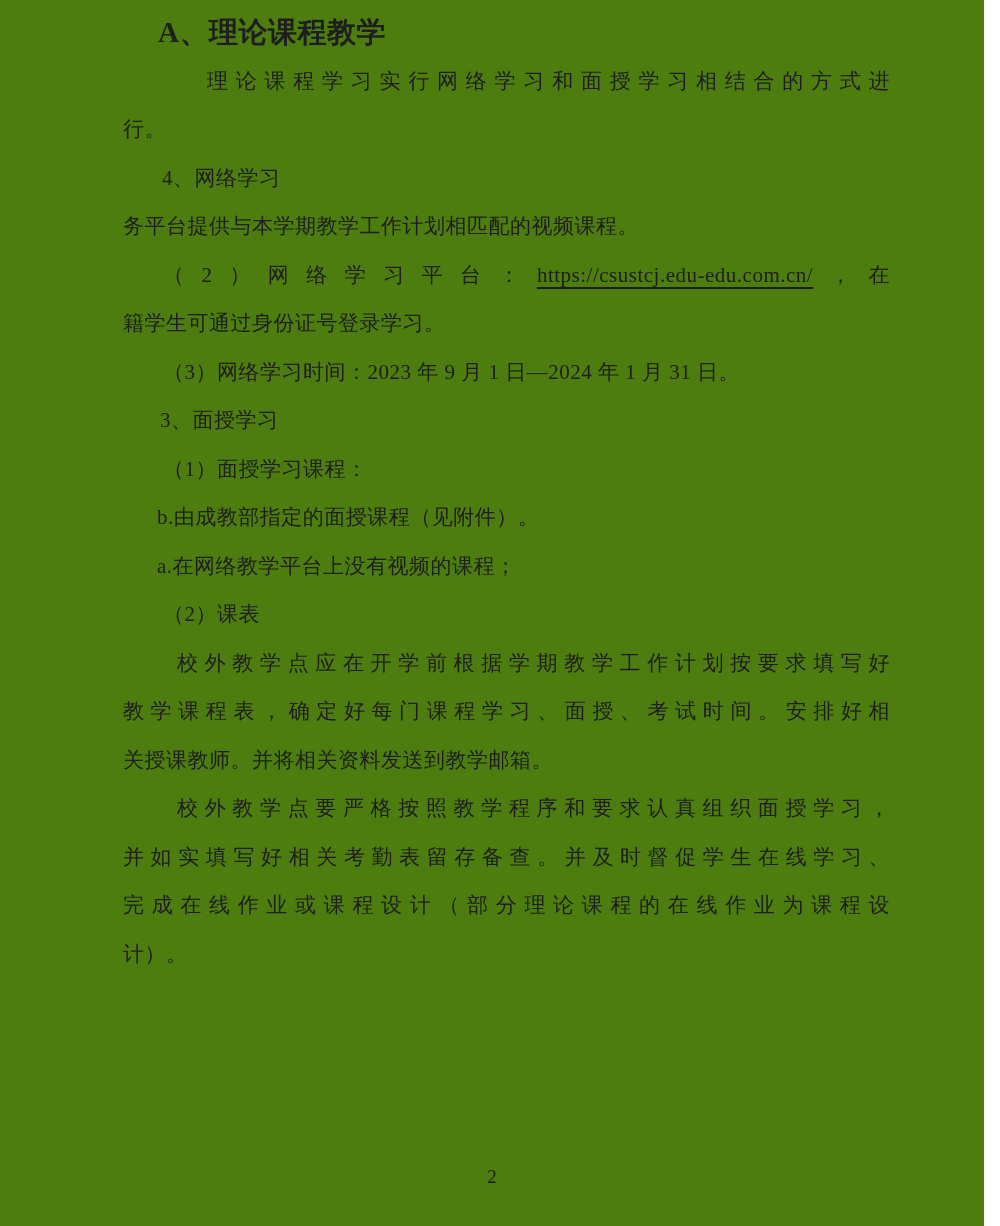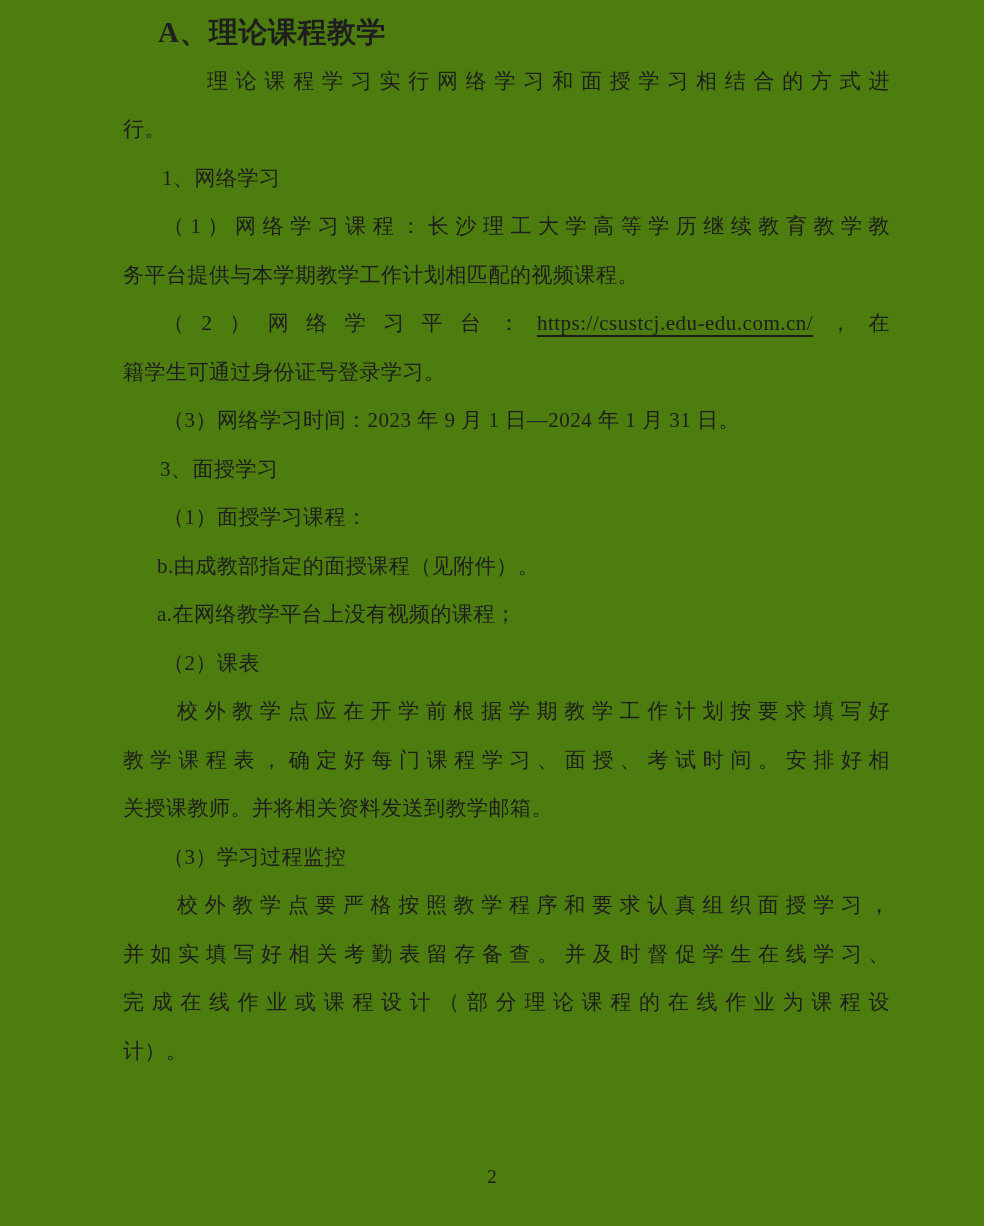--- a/index.html
+++ b/index.html
@@ -54,34 +54,32 @@
   }
 </style>
 </head>
 <body>
 
 <div class="page">
   <div class="content">
       <div class="line bold" style="text-indent: 35px;"><span>A、理论课程教学</span></div>
       <div class="line just" style="text-indent: 84px;"><span>理论课程学习实行网络学习和面授学习相结合的方式进</span></div>
       <div class="line"><span>行。</span></div>
-      <div class="line" style="text-indent: 39px;"><span>1、网络学习</span></div>
-      <div class="line just" style="text-indent: 40px;"><span>（1）网络学习课程：长沙理工大学高等学历继续教育教学教</span></div>
+      <div class="line" style="text-indent: 39px;"><span>4、网络学习</span></div>
       <div class="line"><span>务平台提供与本学期教学工作计划相匹配的视频课程。</span></div>
       <div class="line just" style="text-indent: 40px;"><span>（2）网络学习平台：</span><span class="underline">https://csustcj.edu-edu.com.cn/</span><span>，在</span></div>
       <div class="line"><span>籍学生可通过身份证号登录学习。</span></div>
       <div class="line" style="text-indent: 40px;"><span>（3）网络学习时间：2023 年 9 月 1 日—2024 年 1 月 31 日。</span></div>
       <div class="line" style="text-indent: 37px;"><span>3、面授学习</span></div>
       <div class="line" style="text-indent: 40px;"><span>（1）面授学习课程：</span></div>
       <div class="line" style="text-indent: 34px;"><span>b.由成教部指定的面授课程（见附件）。</span></div>
       <div class="line" style="text-indent: 34px;"><span>a.在网络教学平台上没有视频的课程；</span></div>
       <div class="line" style="text-indent: 40px;"><span>（2）课表</span></div>
       <div class="line just" style="text-indent: 54px;"><span>校外教学点应在开学前根据学期教学工作计划按要求填写好</span></div>
       <div class="line just"><span>教学课程表，确定好每门课程学习、面授、考试时间。安排好相</span></div>
       <div class="line"><span>关授课教师。并将相关资料发送到教学邮箱。</span></div>
-      <div class="line" style="text-indent: 40px;"><span>（3）学习过程监控</span></div>
       <div class="line just" style="text-indent: 54px;"><span>校外教学点要严格按照教学程序和要求认真组织面授学习，</span></div>
       <div class="line just"><span>并如实填写好相关考勤表留存备查。并及时督促学生在线学习、</span></div>
       <div class="line just"><span>完成在线作业或课程设计（部分理论课程的在线作业为课程设</span></div>
       <div class="line"><span>计）。</span></div>
     </div>
   <div class="page-number">2</div>
 </div>
 
 </body></html>

